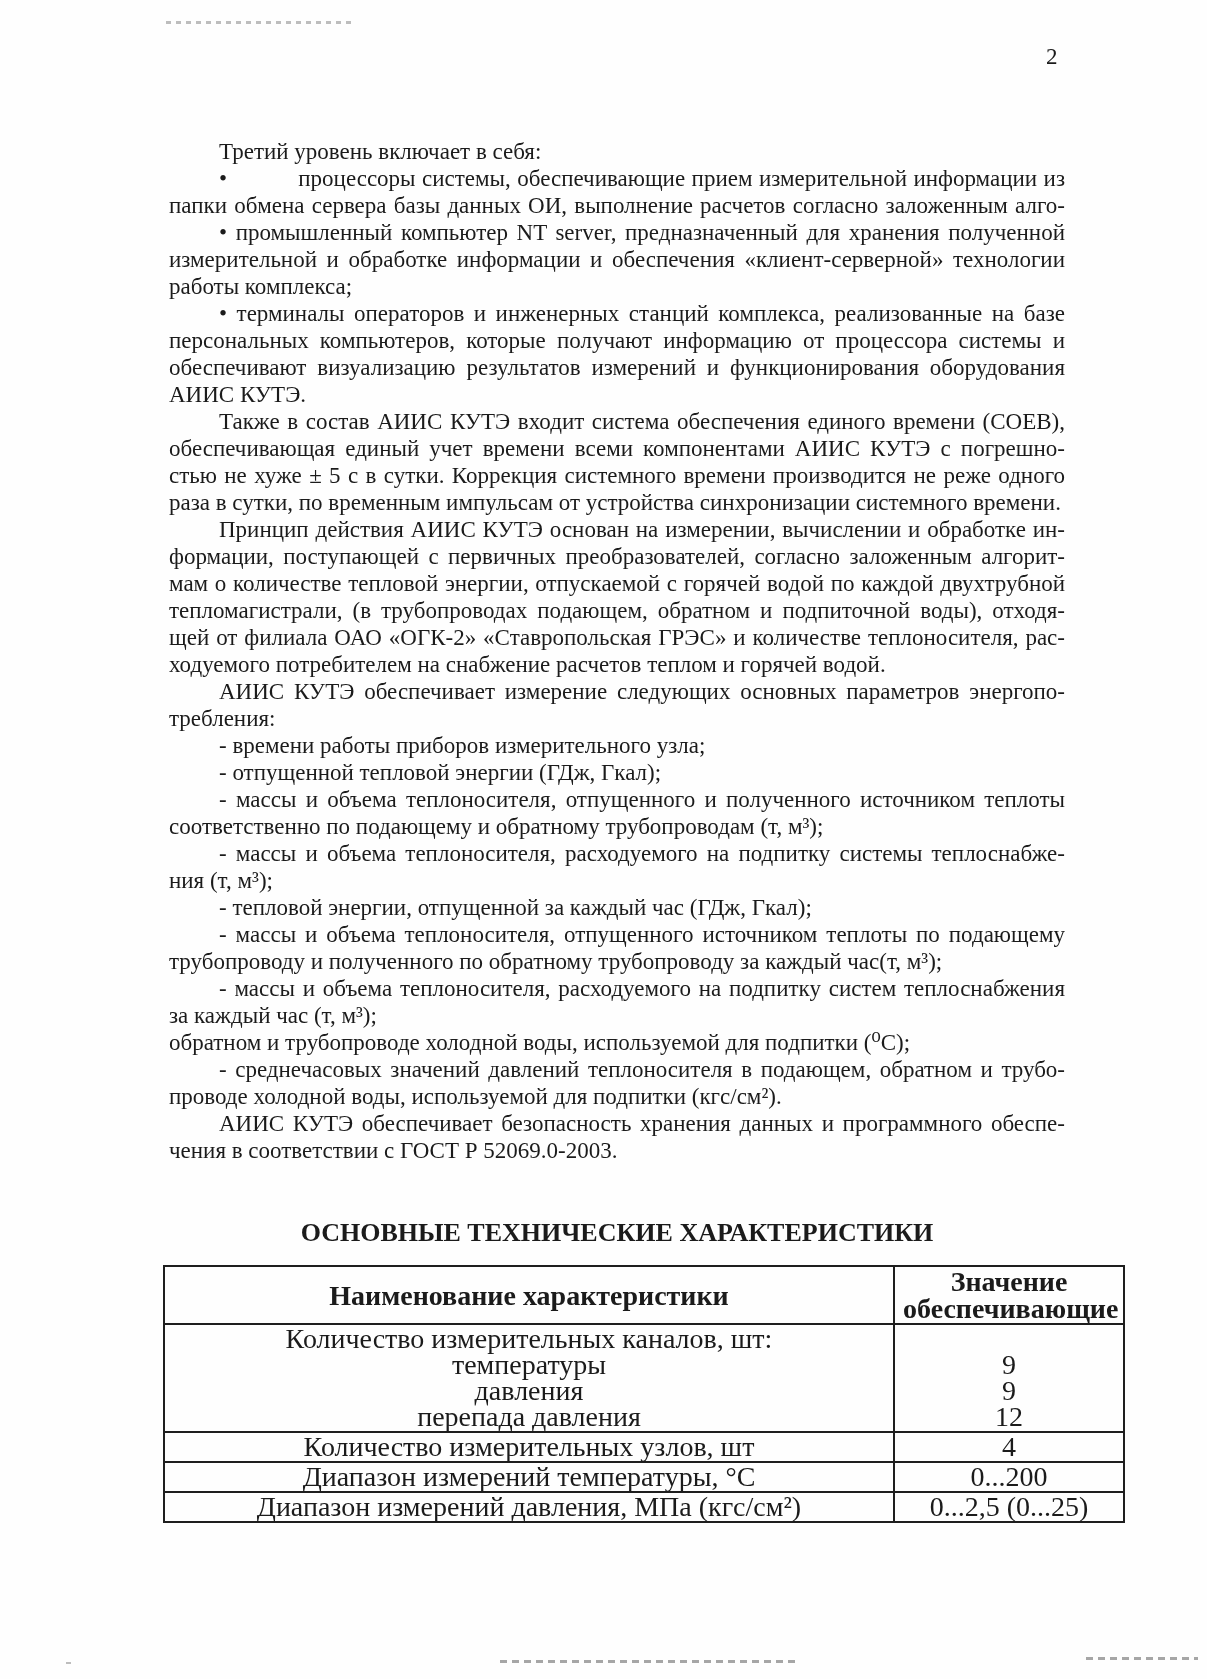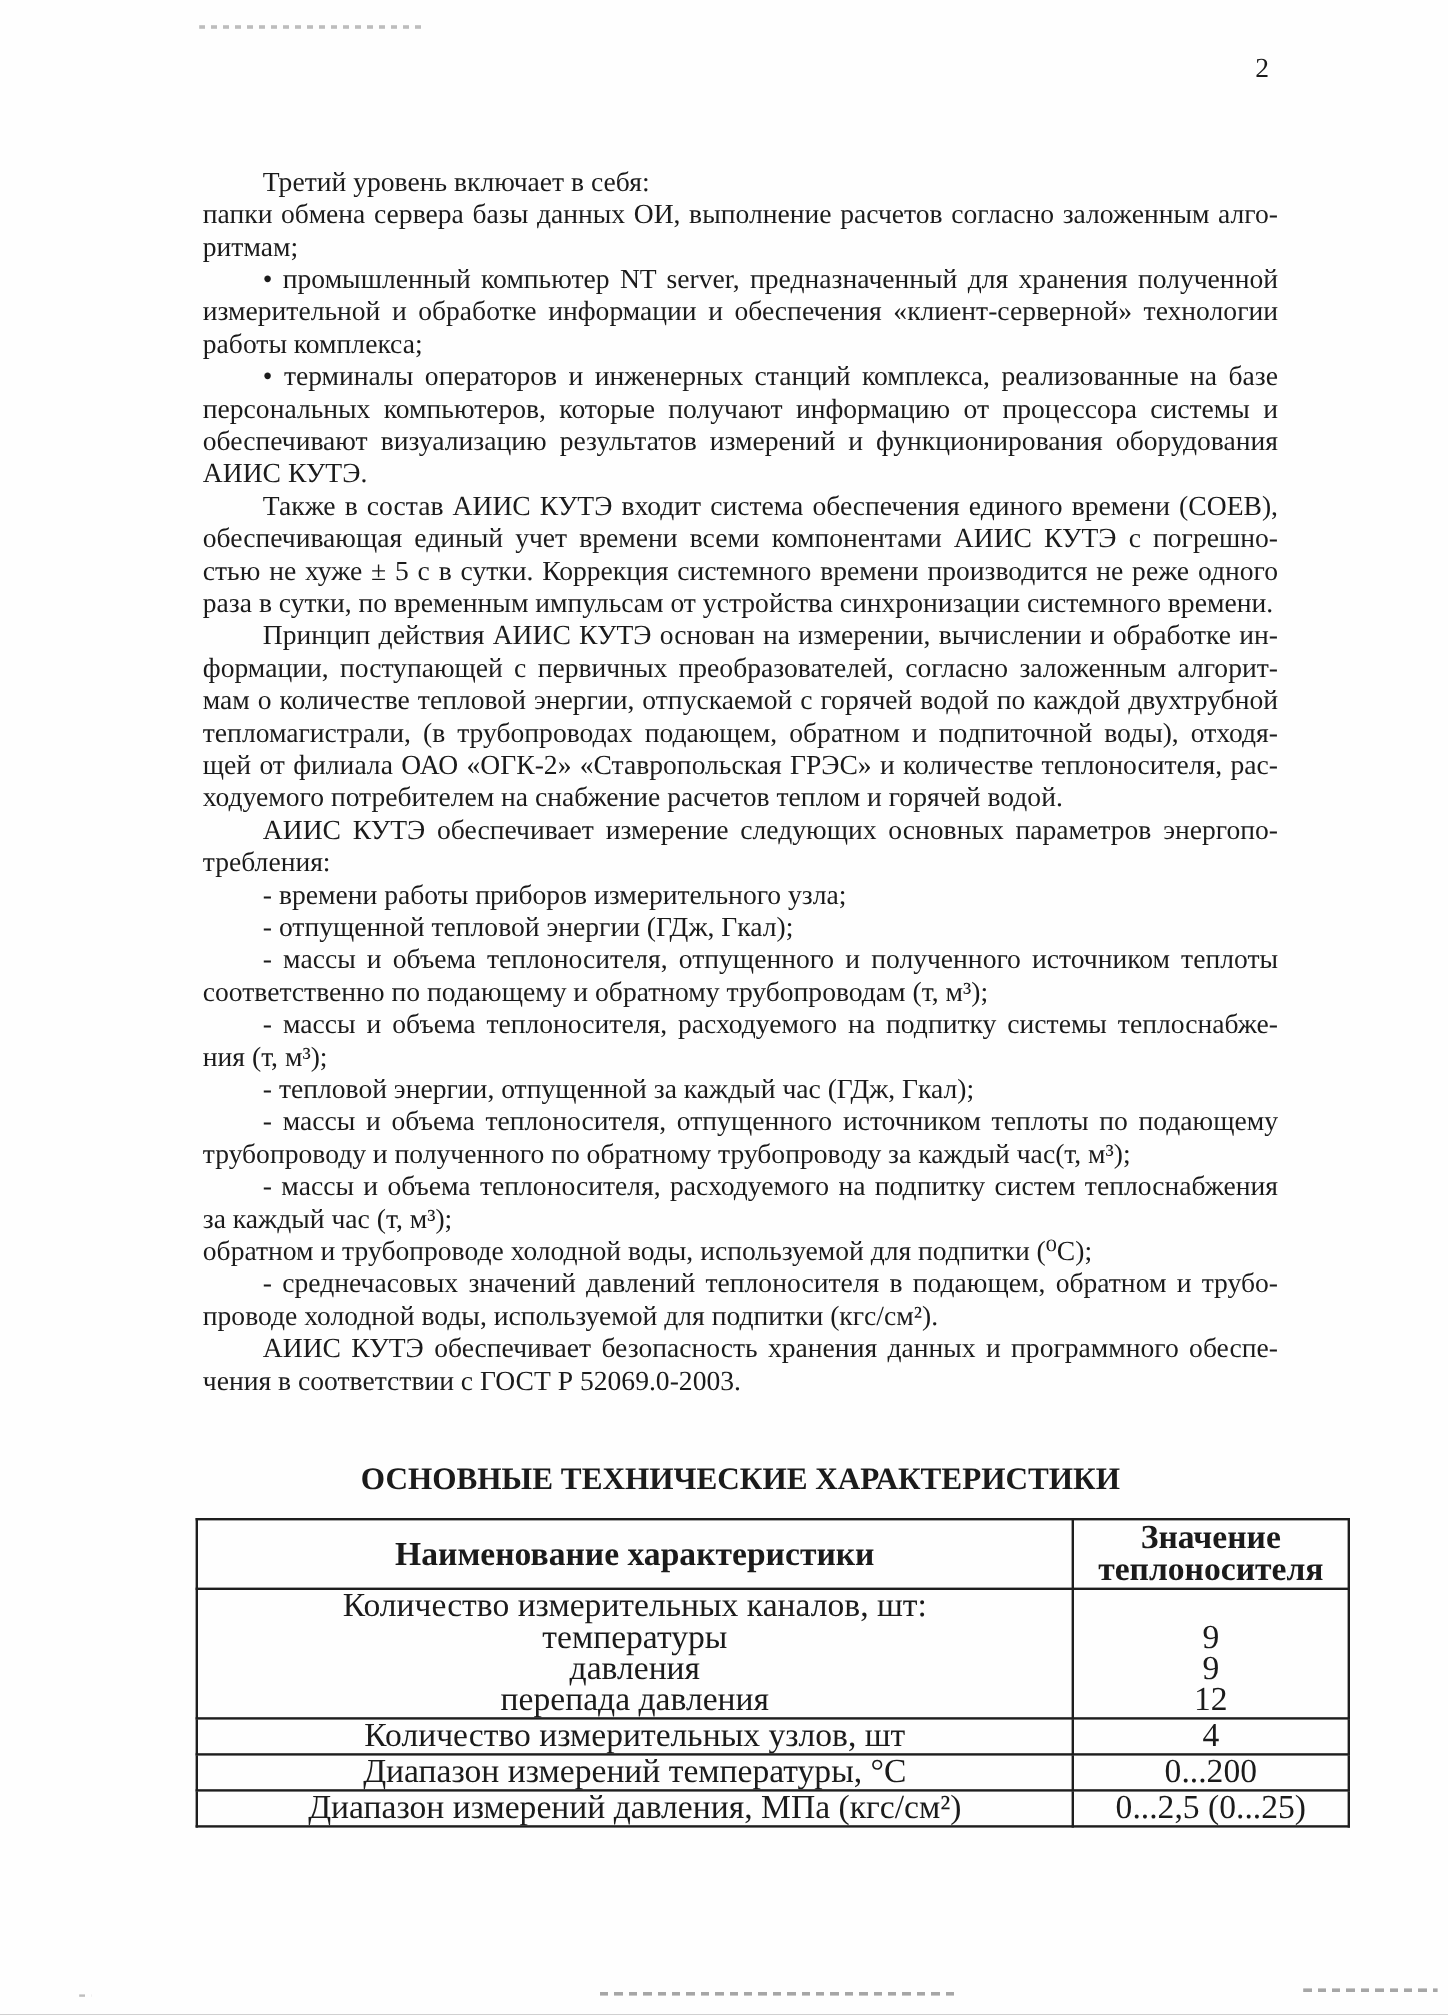--- a/index.html
+++ b/index.html
@@ -80,22 +80,22 @@
 <body>
 
 <div class="page">
 
   <div class="artifact light" style="left:166px; top:21px; width:185px;"></div>
 
   <div class="page-number">2</div>
 
   <div class="body-text">
       <div class="line ind">Третий уровень включает в себя:</div>
+      <div class="line j ind">•&nbsp;&nbsp;&nbsp;&nbsp;&nbsp;&nbsp;&nbsp;&nbsp;&nbsp;&nbsp; процессоры системы, обеспечивающие прием измерительной информации из</div>
       <div class="line j">папки обмена сервера базы данных ОИ, выполнение расчетов согласно заложенным алго-</div>
-      <div class="line">ритмам;</div>
       <div class="line j ind">• промышленный компьютер NT server, предназначенный для хранения полученной</div>
       <div class="line j">измерительной и обработке информации и обеспечения «клиент-серверной» технологии</div>
       <div class="line">работы комплекса;</div>
       <div class="line j ind">• терминалы операторов и инженерных станций комплекса, реализованные на базе</div>
       <div class="line j">персональных компьютеров, которые получают информацию от процессора системы и</div>
       <div class="line j">обеспечивают визуализацию результатов измерений и функционирования оборудования</div>
       <div class="line">АИИС КУТЭ.</div>
       <div class="line j ind">Также в состав АИИС КУТЭ входит система обеспечения единого времени (СОЕВ),</div>
       <div class="line j">обеспечивающая единый учет времени всеми компонентами АИИС КУТЭ с погрешно-</div>
       <div class="line j">стью не хуже ± 5 с в сутки. Коррекция системного времени производится не реже одного</div>
@@ -129,21 +129,21 @@
   <div class="section-heading">ОСНОВНЫЕ ТЕХНИЧЕСКИЕ ХАРАКТЕРИСТИКИ</div>
 
   <table class="char-table">
     <colgroup>
         <col class="c1">
         <col class="c2">
       </colgroup>
     <thead>
       <tr>
         <th>Наименование характеристики</th>
-        <th>Значение теплоносителя</th>
+        <th>Значение обеспечивающие</th>
       </tr>
     </thead>
     <tbody>
         <tr>
           <td class="name-cell">
             <div>Количество измерительных каналов, шт:</div>
             <div>температуры</div>
             <div>давления</div>
             <div>перепада давления</div>
           </td>

